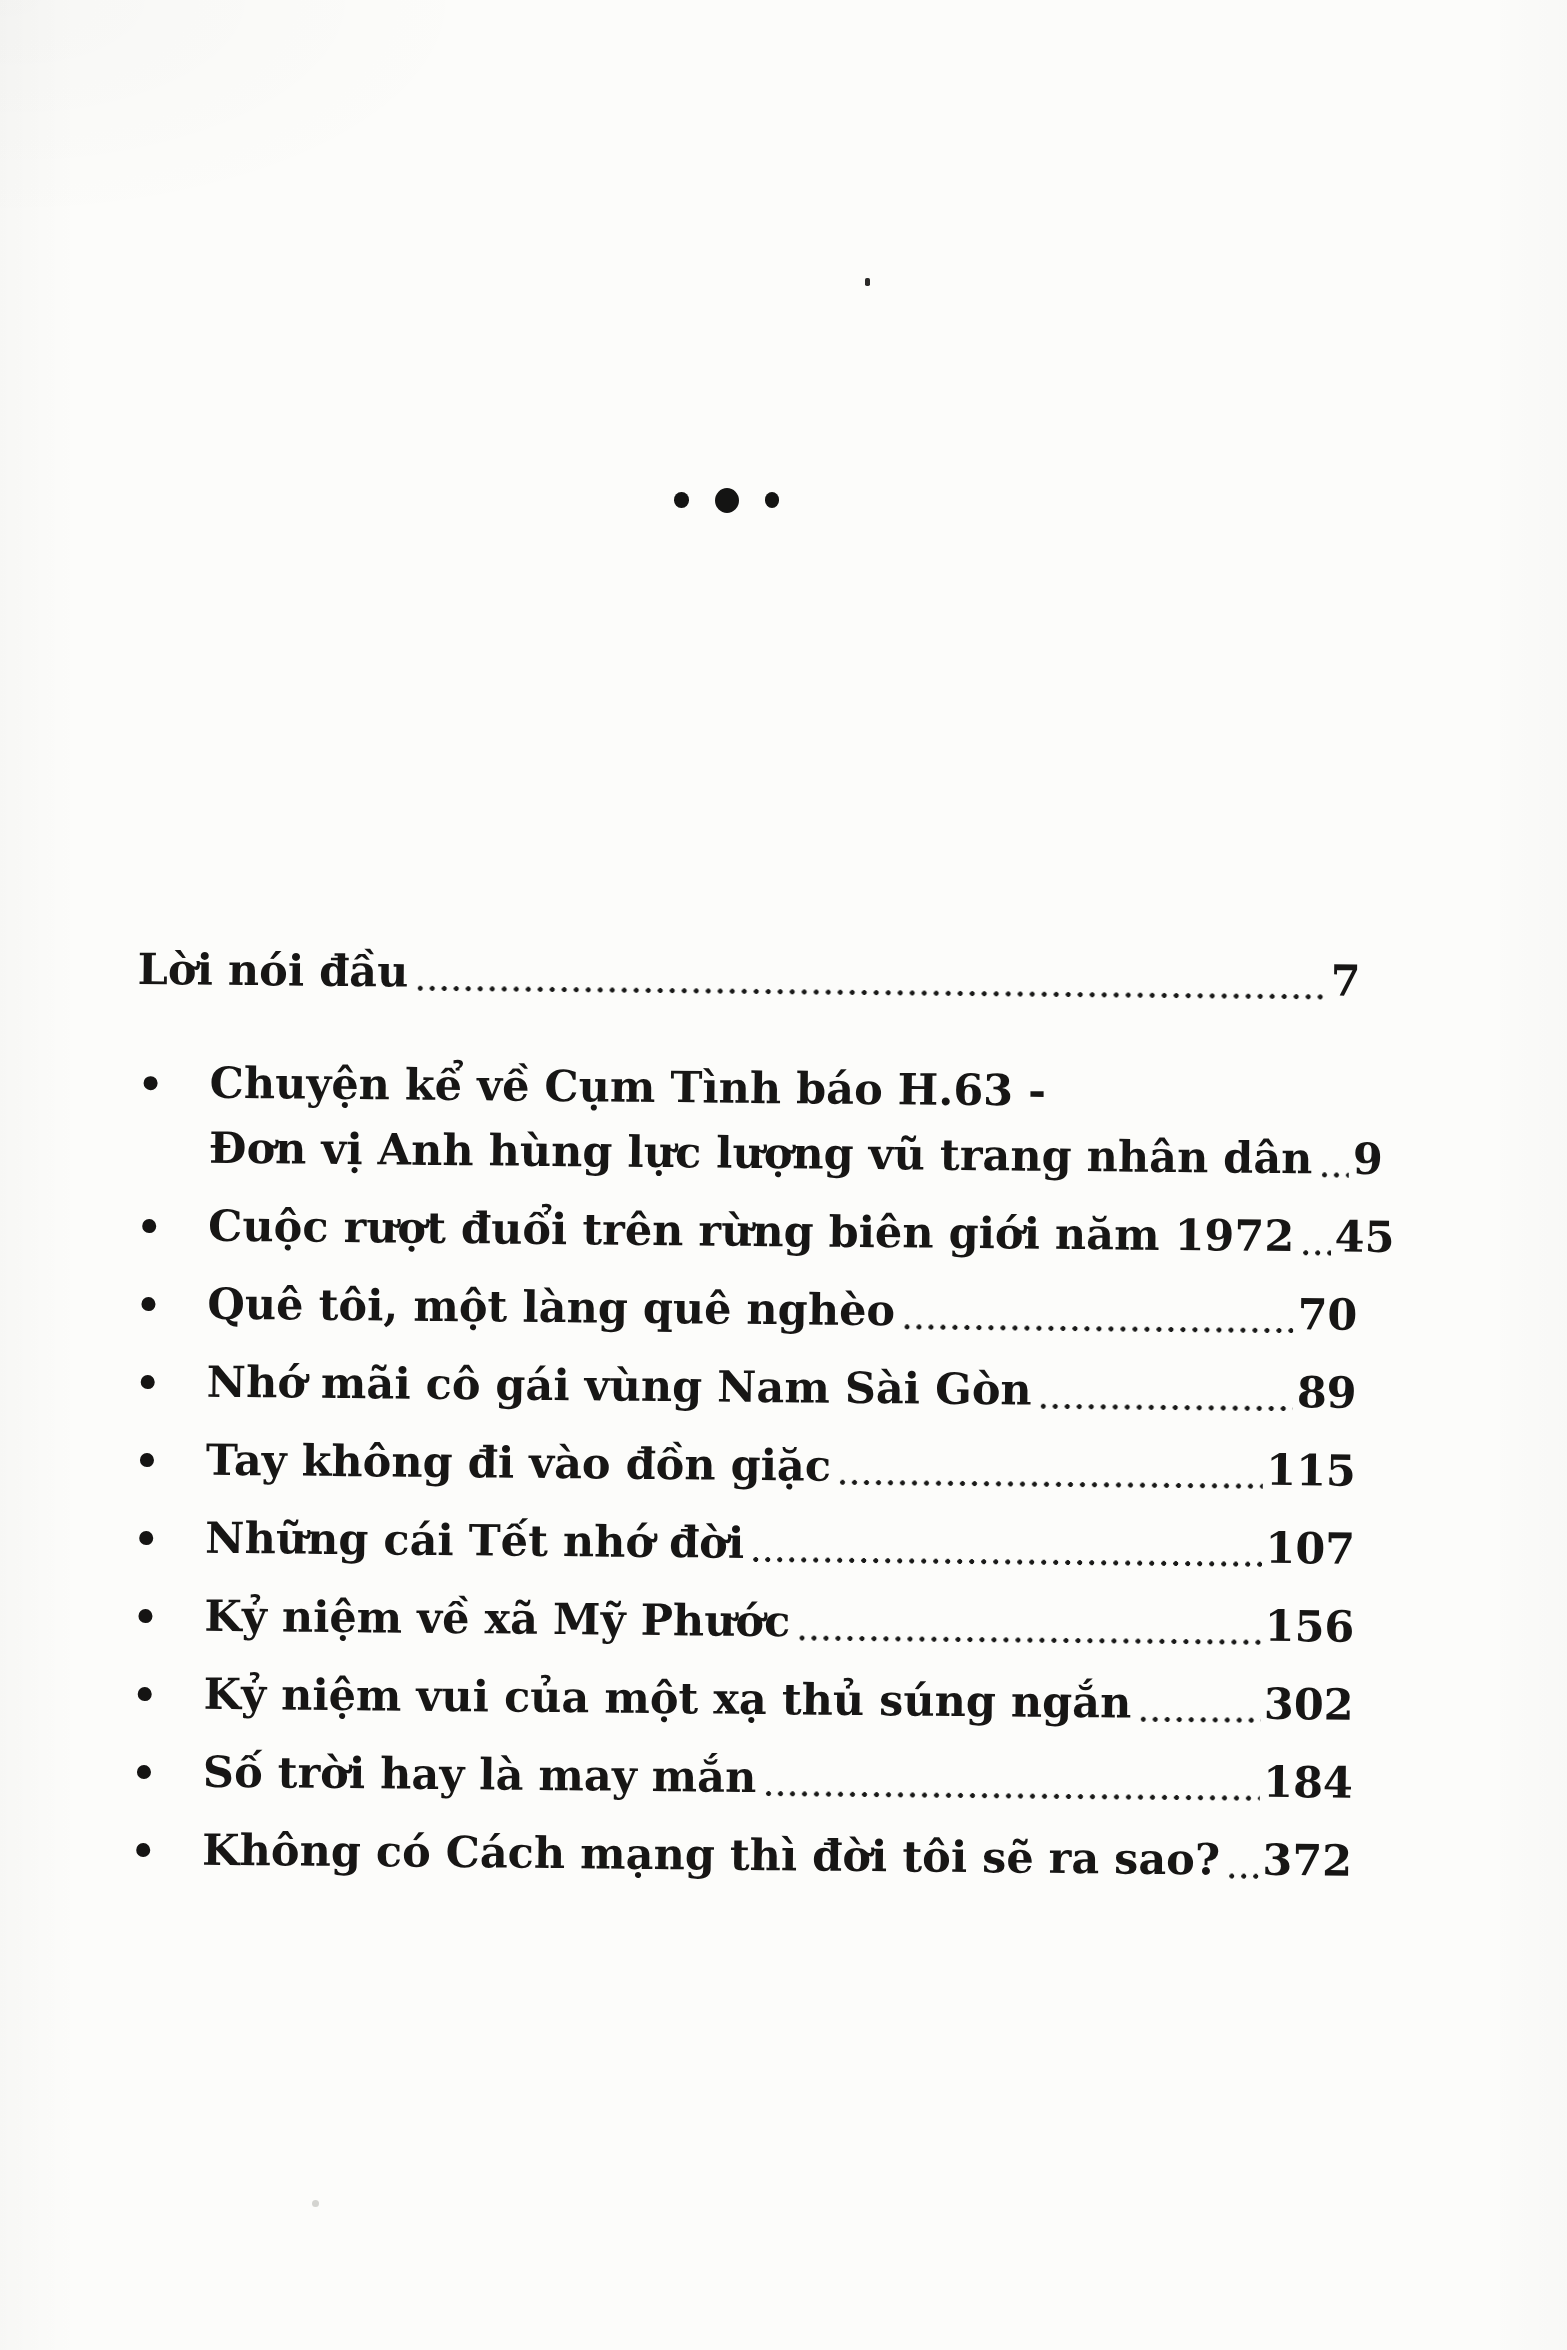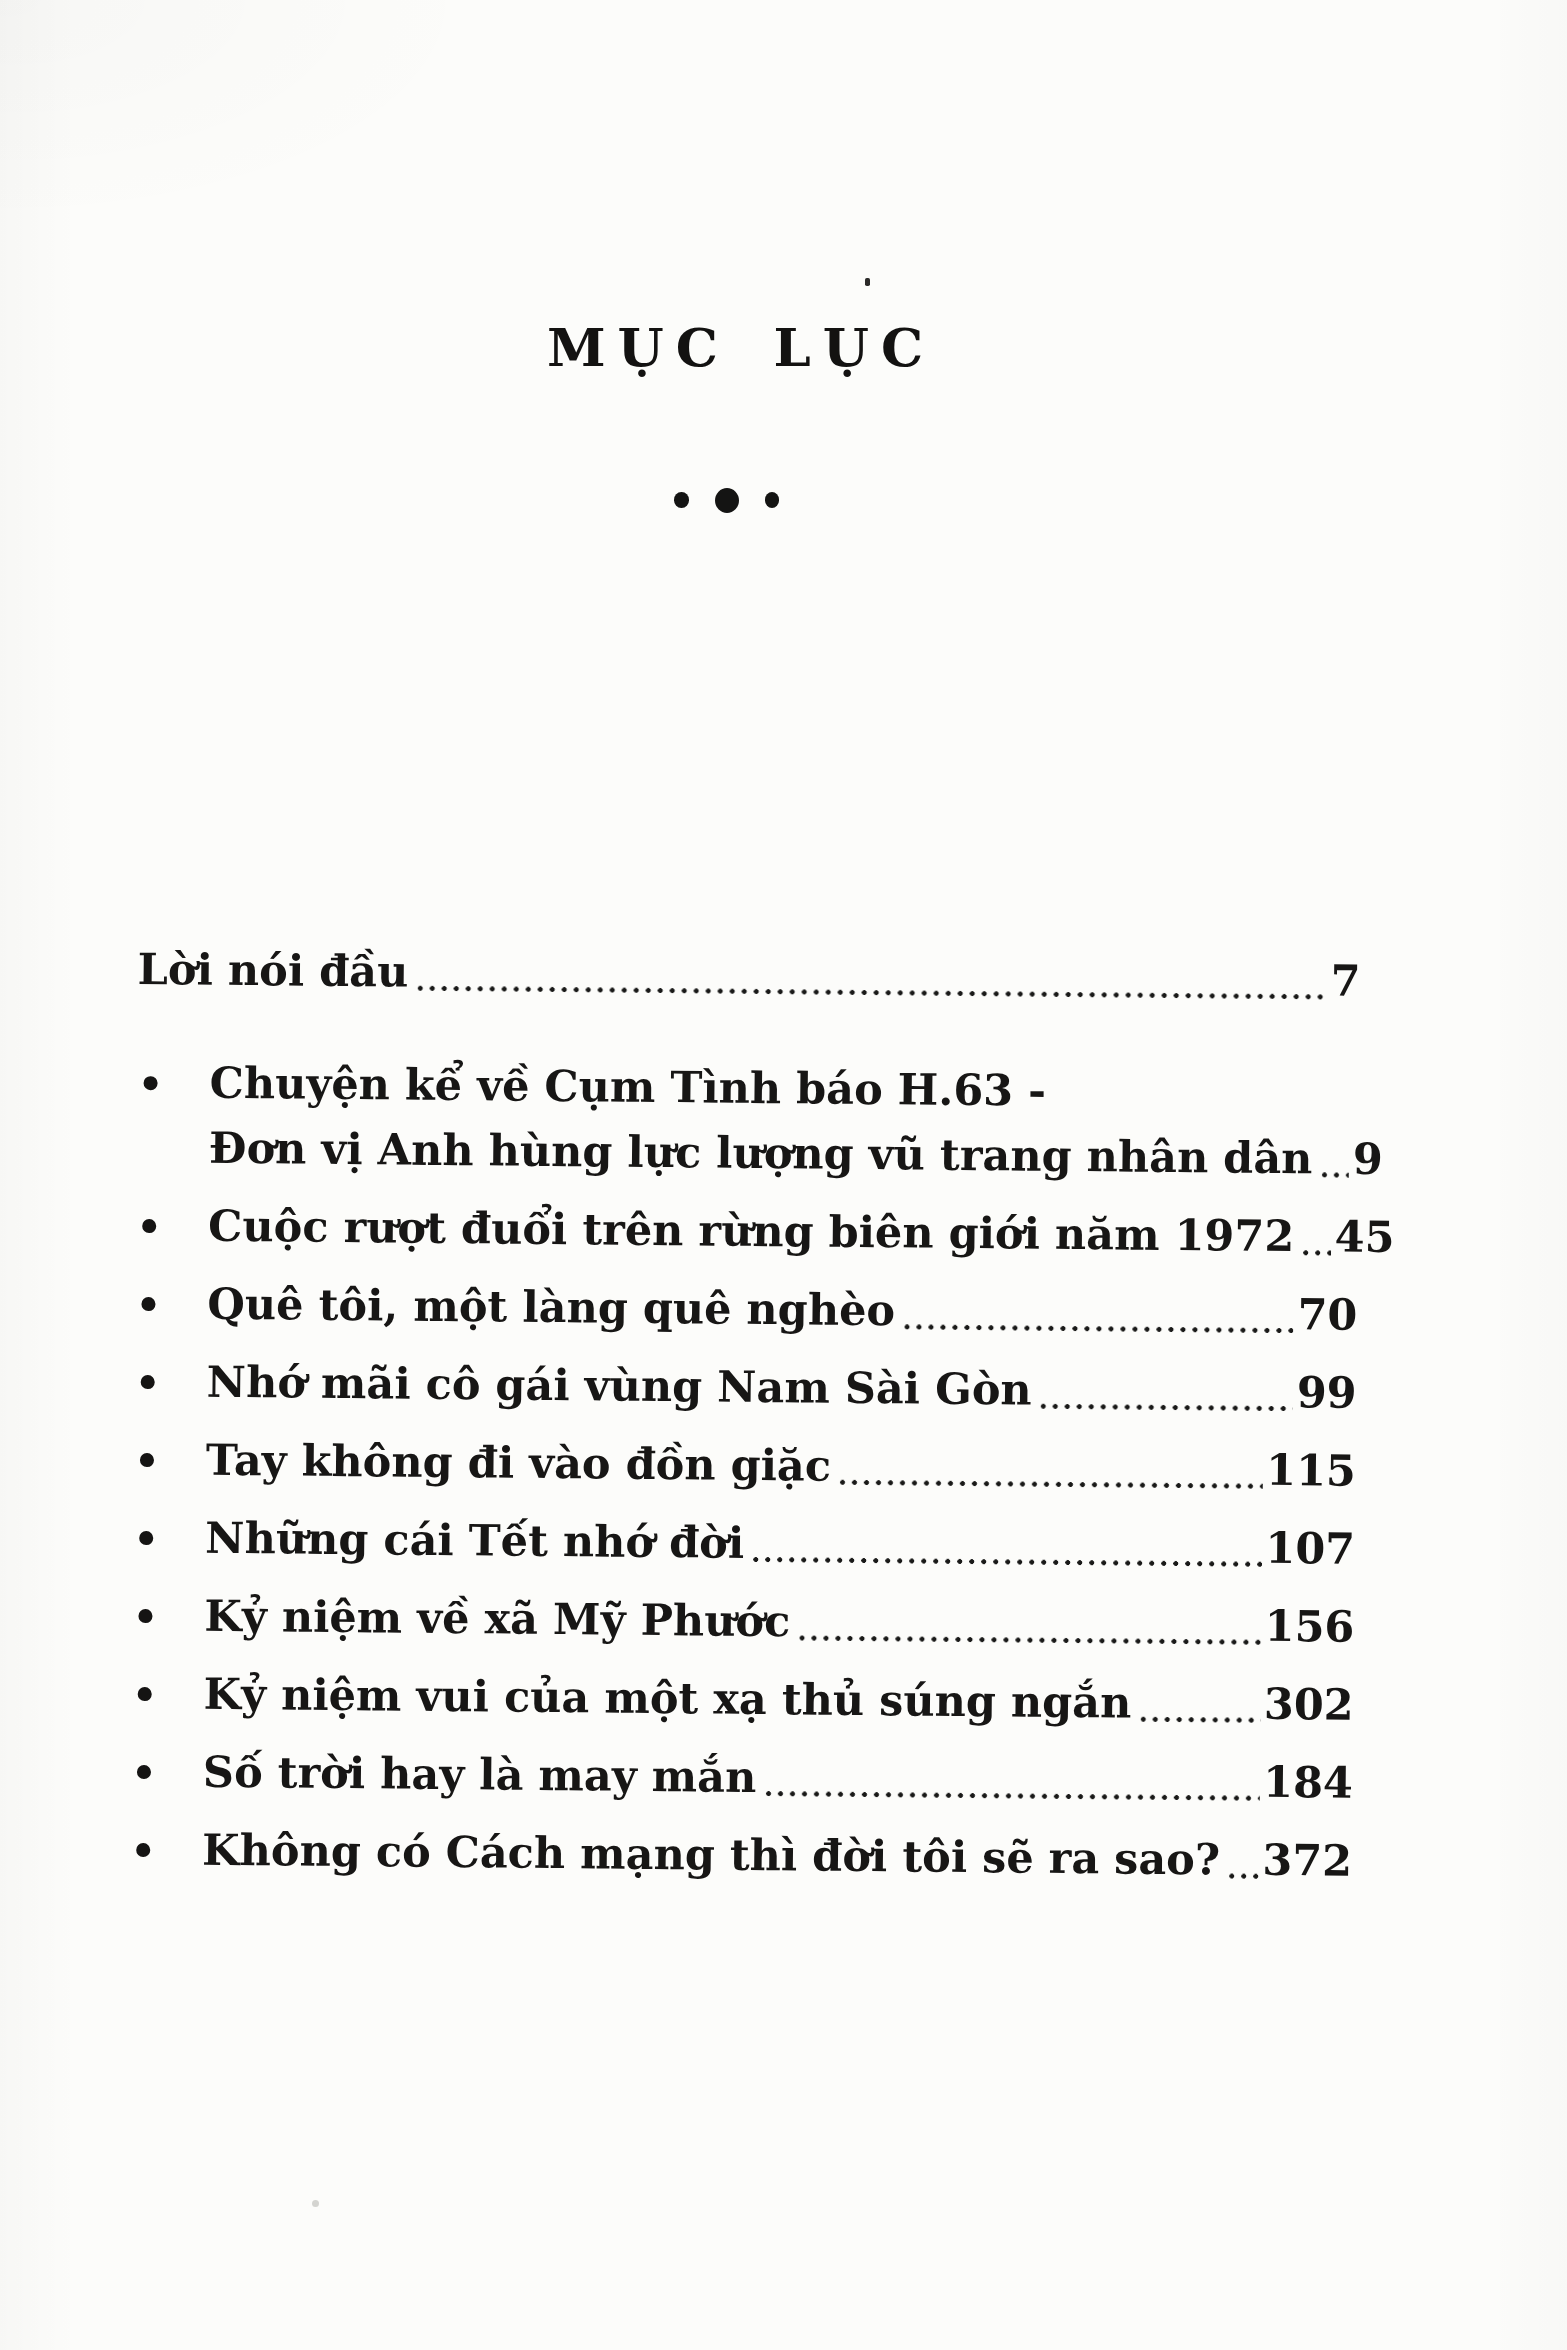--- a/index.html
+++ b/index.html
@@ -87,21 +87,20 @@
   }
   .pagenum { white-space:nowrap; }
 </style>
 </head>
 <body>
 
 <div class="page">
 
   <div class="speck-top"></div>
 
-  <h1 class="title">MỤC LỤC</h1>
 
   <div class="ornament"><span class="dot small"></span><span class="dot large"></span><span class="dot small"></span></div>
 
   <div class="toc">
       <div class="toc-row plain">
         <div class="toc-line">
           <span class="entry-text">Lời nói đầu</span>
           <span class="leader"></span>
           <span class="pagenum">7</span>
         </div>
@@ -146,21 +145,21 @@
         </div>
       </div>
       <div class="toc-row bulleted">
         <span class="bullet-col">
           <span class="bullet-dot"></span>
         </span>
         <div class="row-body">
           <div class="toc-line">
             <span class="entry-text">Nhớ mãi cô gái vùng Nam Sài Gòn</span>
             <span class="leader"></span>
-            <span class="pagenum">99</span>
+            <span class="pagenum">89</span>
           </div>
         </div>
       </div>
       <div class="toc-row bulleted">
         <span class="bullet-col">
           <span class="bullet-dot"></span>
         </span>
         <div class="row-body">
           <div class="toc-line">
             <span class="entry-text">Tay không đi vào đồn giặc</span>

